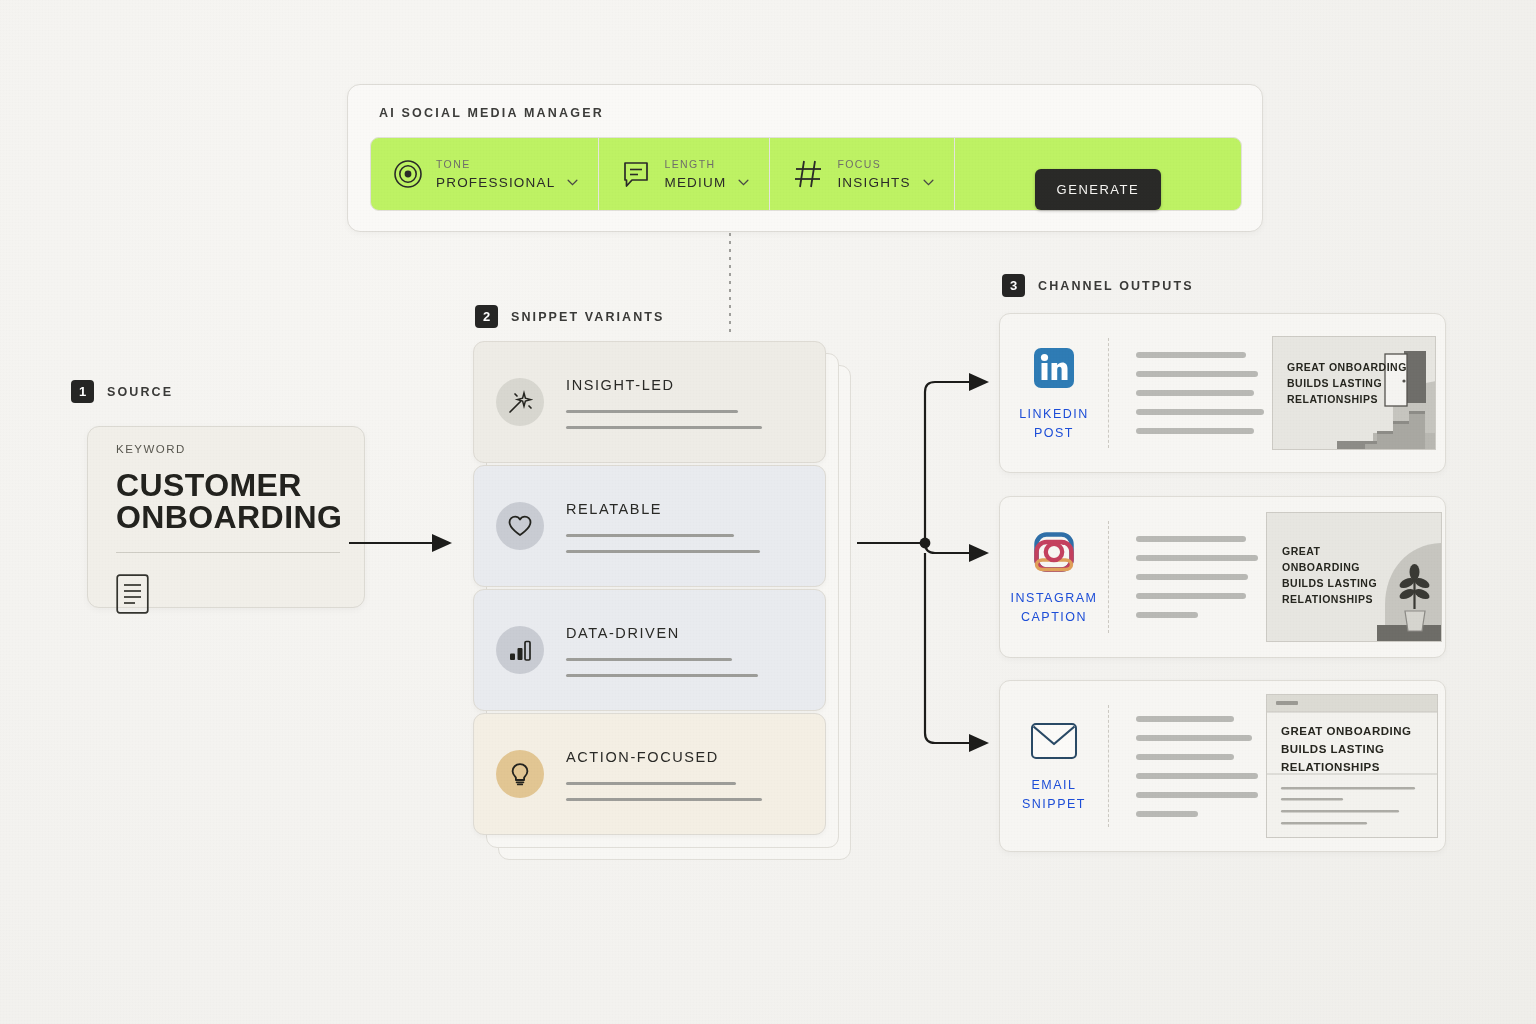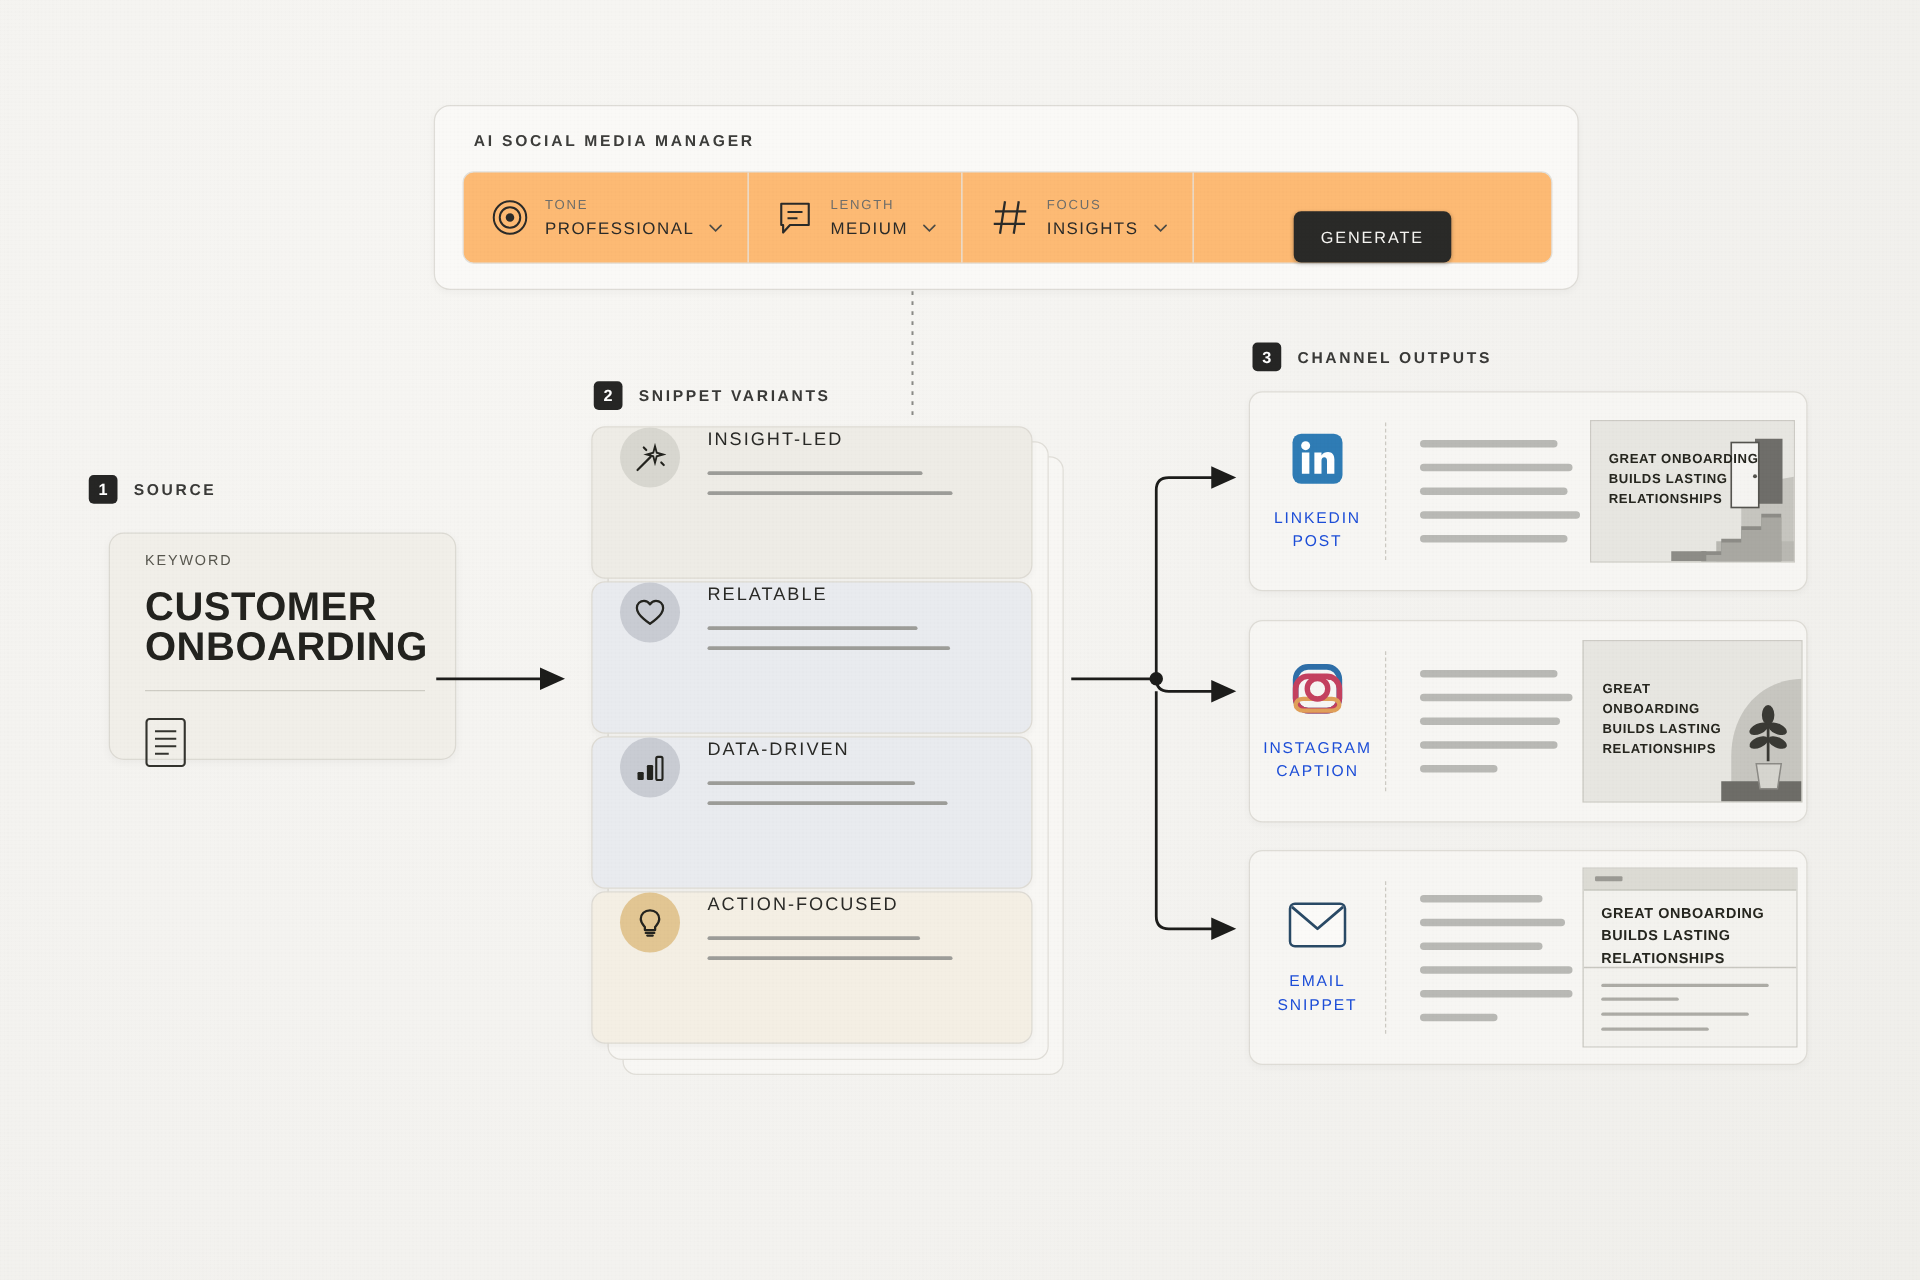--- a/index.html
+++ b/index.html
@@ -49,21 +49,21 @@
   }
   #toolbar-title {
     position: absolute; left: 31px; top: 21px;
     font-size: 12.5px; letter-spacing: 2.2px; color: #3d3d3b; font-weight: bold;
   }
   #control-strip {
     position: absolute; left: 22px; top: 52px;
     width: 872px; height: 74px;
     border: 1.2px solid #e2e0db;
     border-radius: 9px;
-    background: #fdba74;
+    background: #bef264;
     display: flex; align-items: stretch;
   }
   .control-cell {
     display: flex; align-items: center; gap: 13px;
     padding: 0 20px 0 22px;
     border-right: 1.2px solid #e6e4df;
     position: relative;
   }
   .control-icon { flex: 0 0 auto; display: flex; align-items: center; justify-content: center; }
   .control-texts { display: flex; flex-direction: column; gap: 5px; }
@@ -108,21 +108,21 @@
   
   #variants-step { left: 475px; top: 305px; }
   #variants-stack { position: absolute; left: 473px; top: 341px; width: 380px; height: 519px; }
   .ghost {
     position: absolute; border: 1.3px solid #e0ded8; border-radius: 11px;
     background: #f8f7f4;
   }
   .variant-card {
     position: absolute; left: 0; width: 353px; height: 122px;
     border: 1.3px solid #dedbd4; border-radius: 11px;
-    display: flex; gap: 22px;
+    display: flex; align-items: center; gap: 22px;
     padding: 0 0 0 22px;
     box-shadow: 0 2px 5px rgba(0,0,0,.035);
   }
   .variant-icon {
     width: 48px; height: 48px; border-radius: 50%;
     flex: 0 0 auto; display: flex; align-items: center; justify-content: center;
   }
   .variant-body { display: flex; flex-direction: column; gap: 0; padding-top: 2px; }
   .variant-title { font-size: 14.5px; letter-spacing: 1.6px; color: #2a2a27; }
   .variant-lines { margin-top: 17px; display: flex; flex-direction: column; gap: 13px; }

